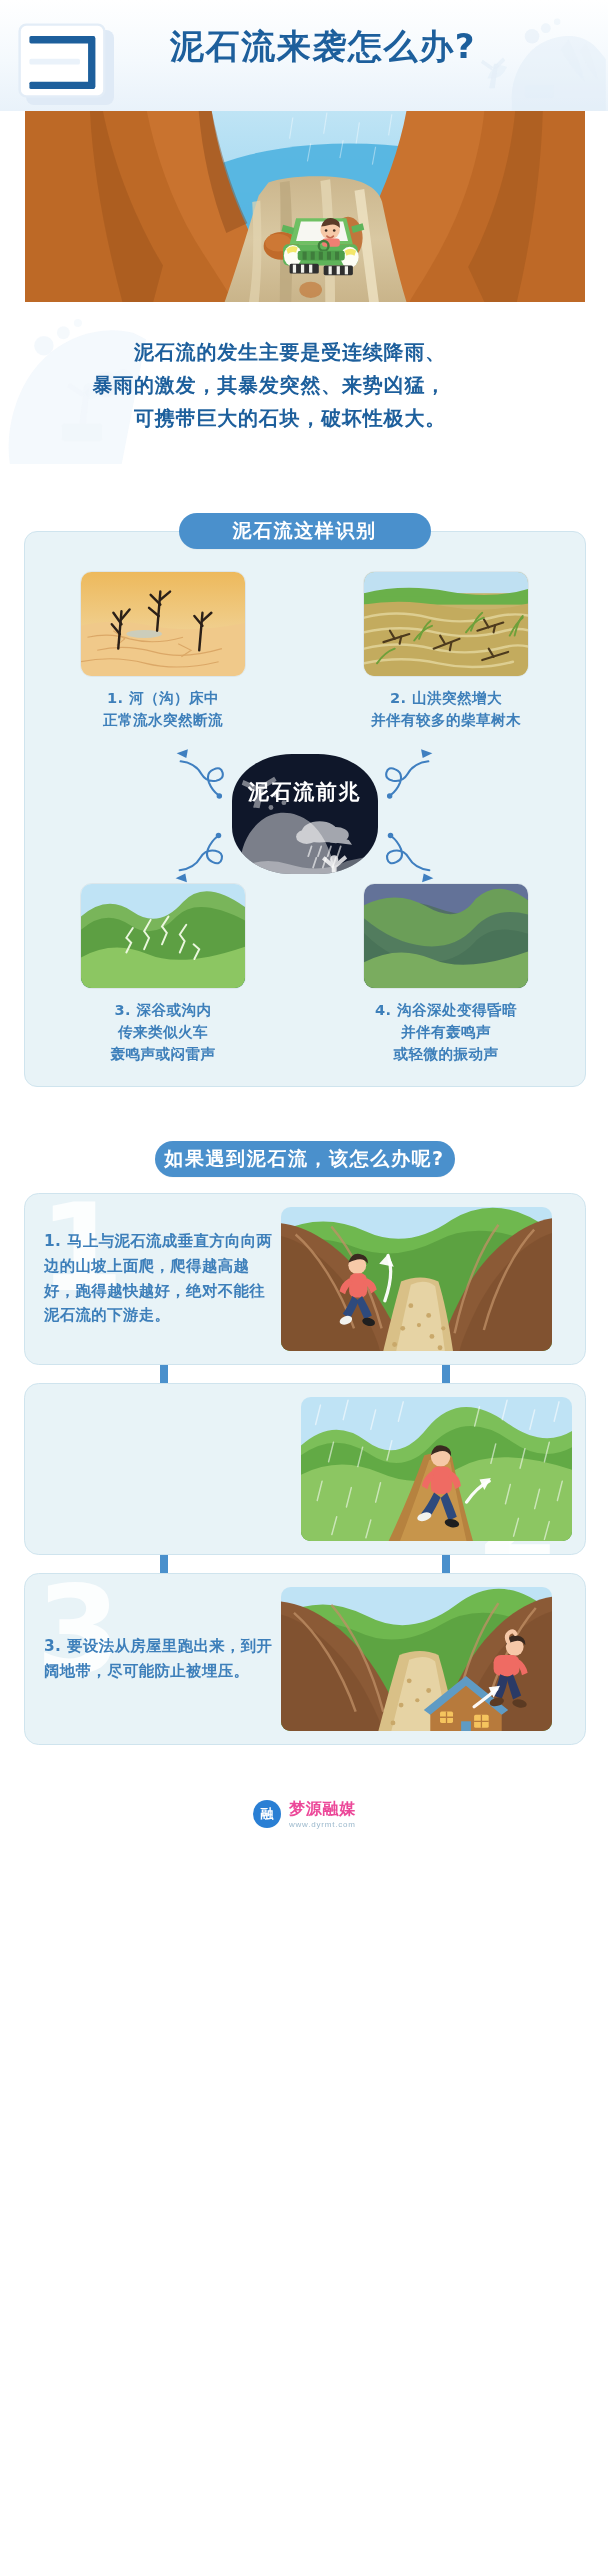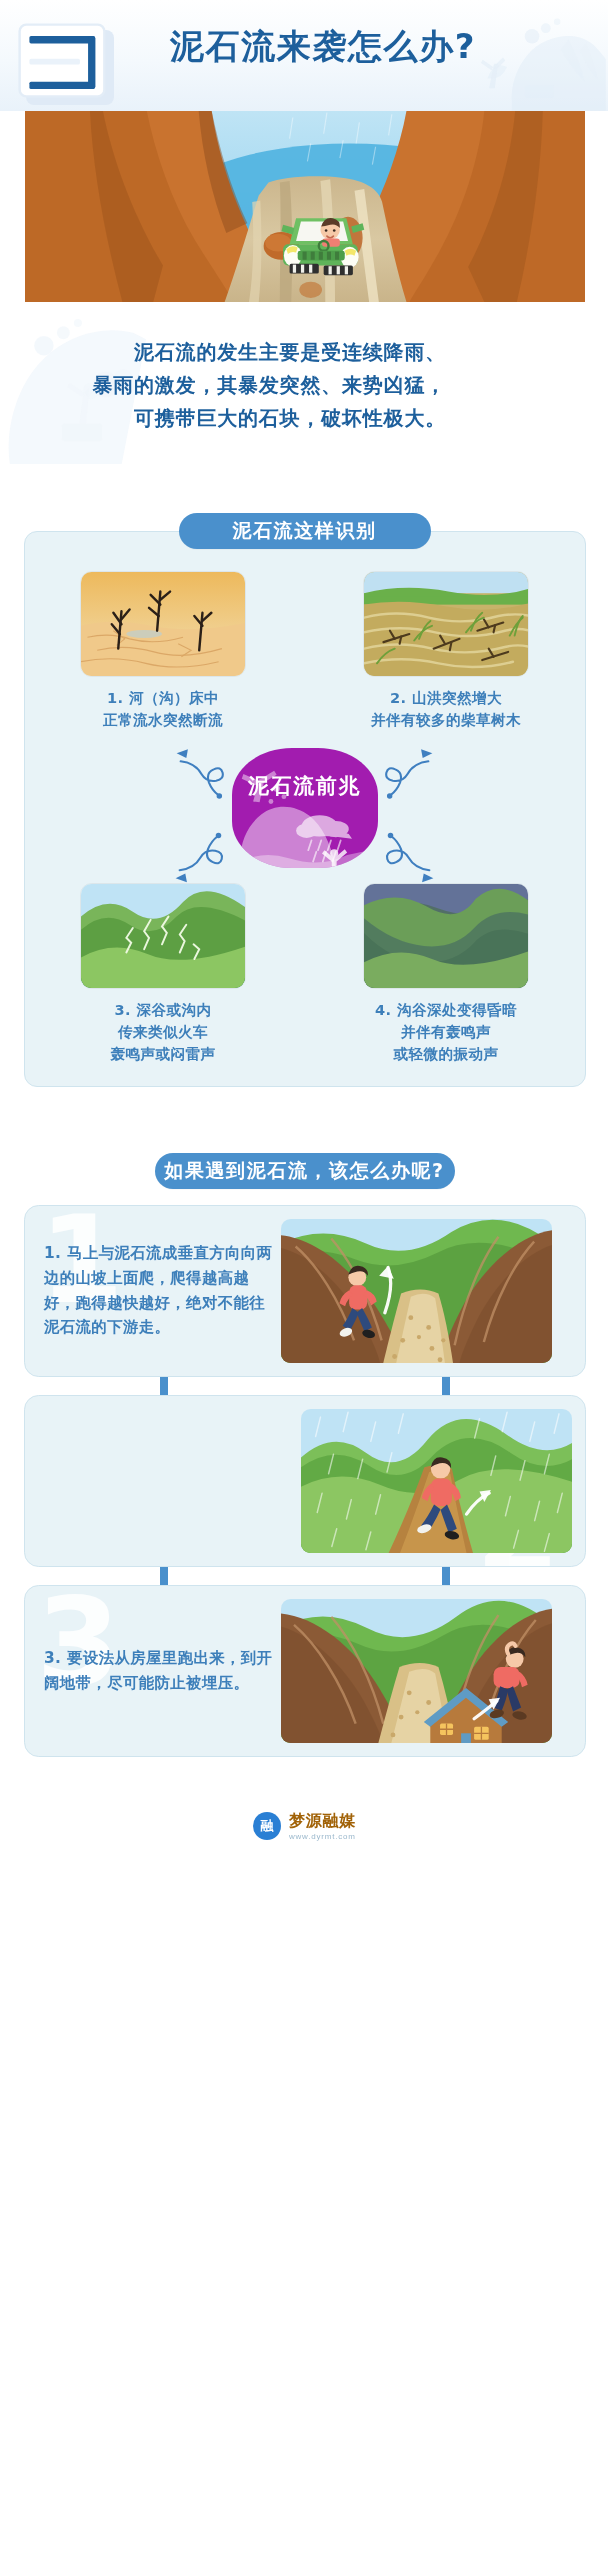--- a/index.html
+++ b/index.html
@@ -128,37 +128,37 @@
     letter-spacing: 0.4px;
     font-family: "DejaVu Sans", "Liberation Sans", sans-serif;
   }
 
   .center-badge-wrap {
     position: relative;
     height: 130px;
     margin: 11.4px 0 4.9px 0;
   }
   .center-badge {
-    position: absolute; left: 50%; top: 6px; transform: translateX(-50%);
+    position: absolute; left: 50%; top: 12px; transform: translateX(-50%);
     width: 146px; height: 120px;
-    background: #a21caf;
+    background: #0f172a;
     border-radius: 60px / 47px;
     overflow: hidden;
   }
   .center-badge .cb-label {
     position: absolute; left: 0; right: 0; top: 24px;
     text-align: center;
     color: #ffffff; font-size: 21px; font-weight: bold; letter-spacing: 1.6px;
     font-family: "DejaVu Sans", "Liberation Sans", sans-serif;
     z-index: 3;
   }
   .arrow-svg { position: absolute; }
 
   
-  .steps { margin-top: 16px; border-radius: 16px; }
+  .steps { margin-top: 4px; border-radius: 16px; }
   .connector {
     position: relative; height: 18px; width: 562px; margin: 0 auto;
   }
   .connector::before, .connector::after {
     content: ""; position: absolute; top: 0; width: 8px; height: 18px;
     background: #4a90cc;
   }
   .connector::before { left: 136px; }
   .connector::after { right: 136px; }
 
@@ -214,21 +214,21 @@
     gap: 8px;
     background: #ffffff;
   }
   .footer .logo-dot {
     width: 28px; height: 28px; border-radius: 50%;
     background: #2a7fd4;
     display: flex; align-items: center; justify-content: center;
     color: #fff; font-size: 13px; font-weight: bold;
   }
   .footer .brand {
-    font-size: 16px; font-weight: bold; color: #a16207;
+    font-size: 16px; font-weight: bold; color: #ec4899;
     letter-spacing: 0.8px;
     font-family: "DejaVu Sans", "Liberation Sans", sans-serif;
   }
   .footer .brand-sub {
     font-size: 8px; color: #9bb8cc; letter-spacing: 0.8px;
     display:block; font-weight: normal;
   }
   .spacer-md { height: 39px; }
   .spacer-lg { height: 50px; }
 </style>

